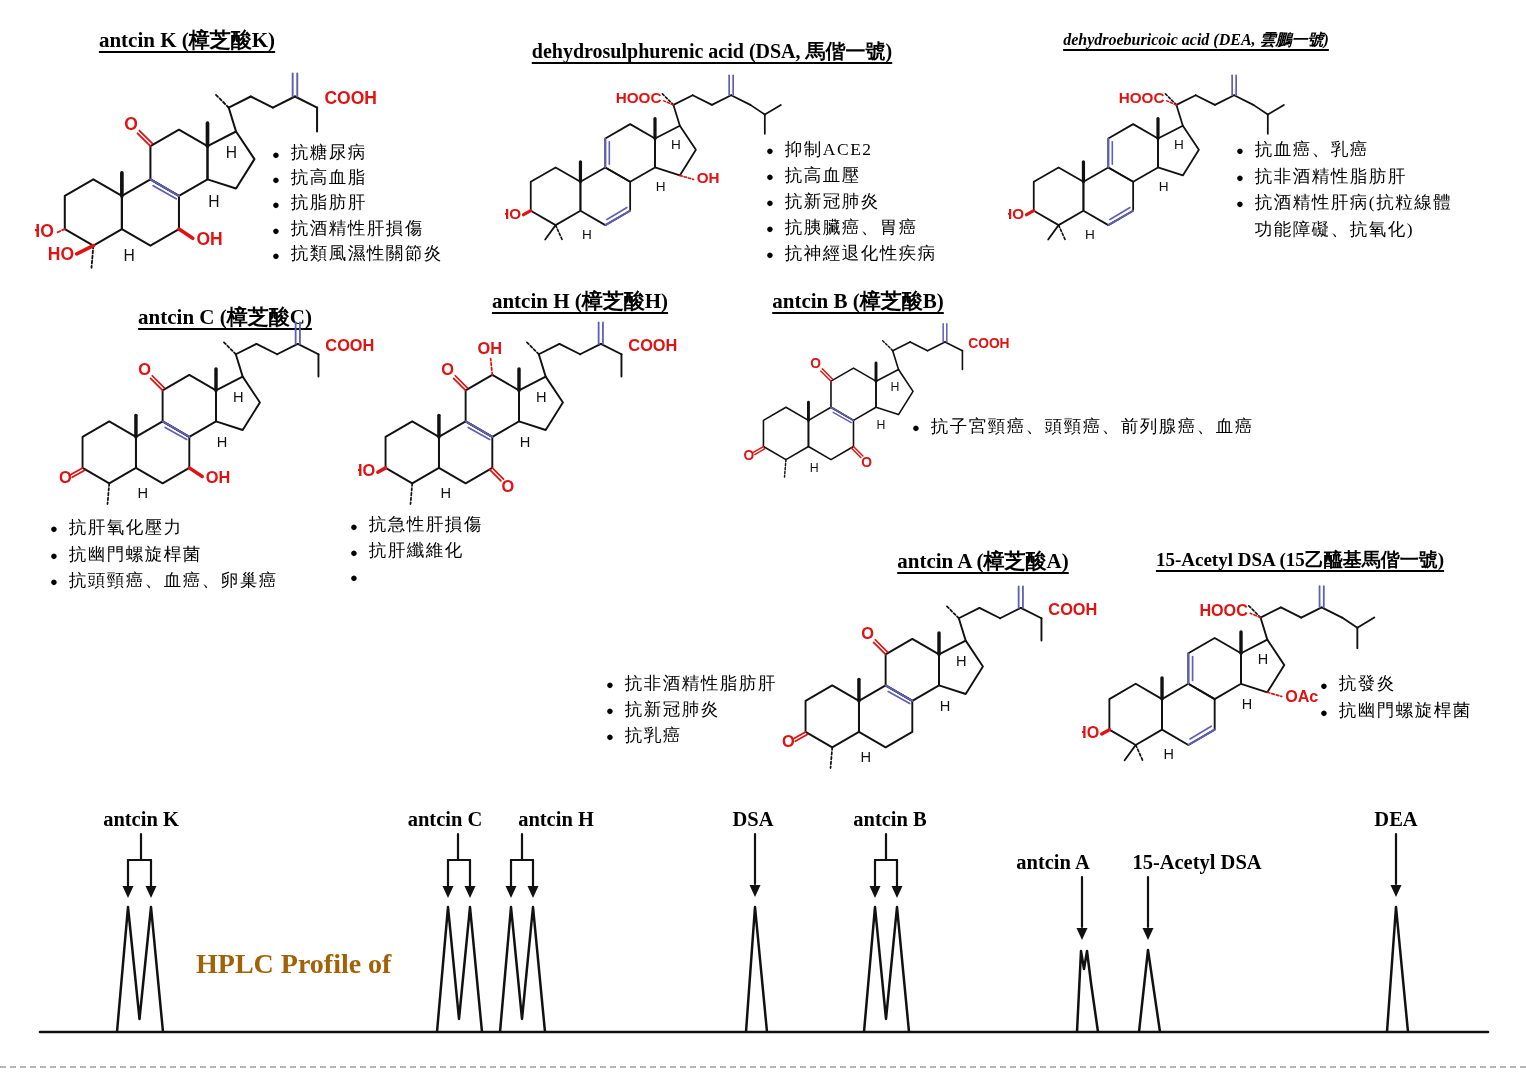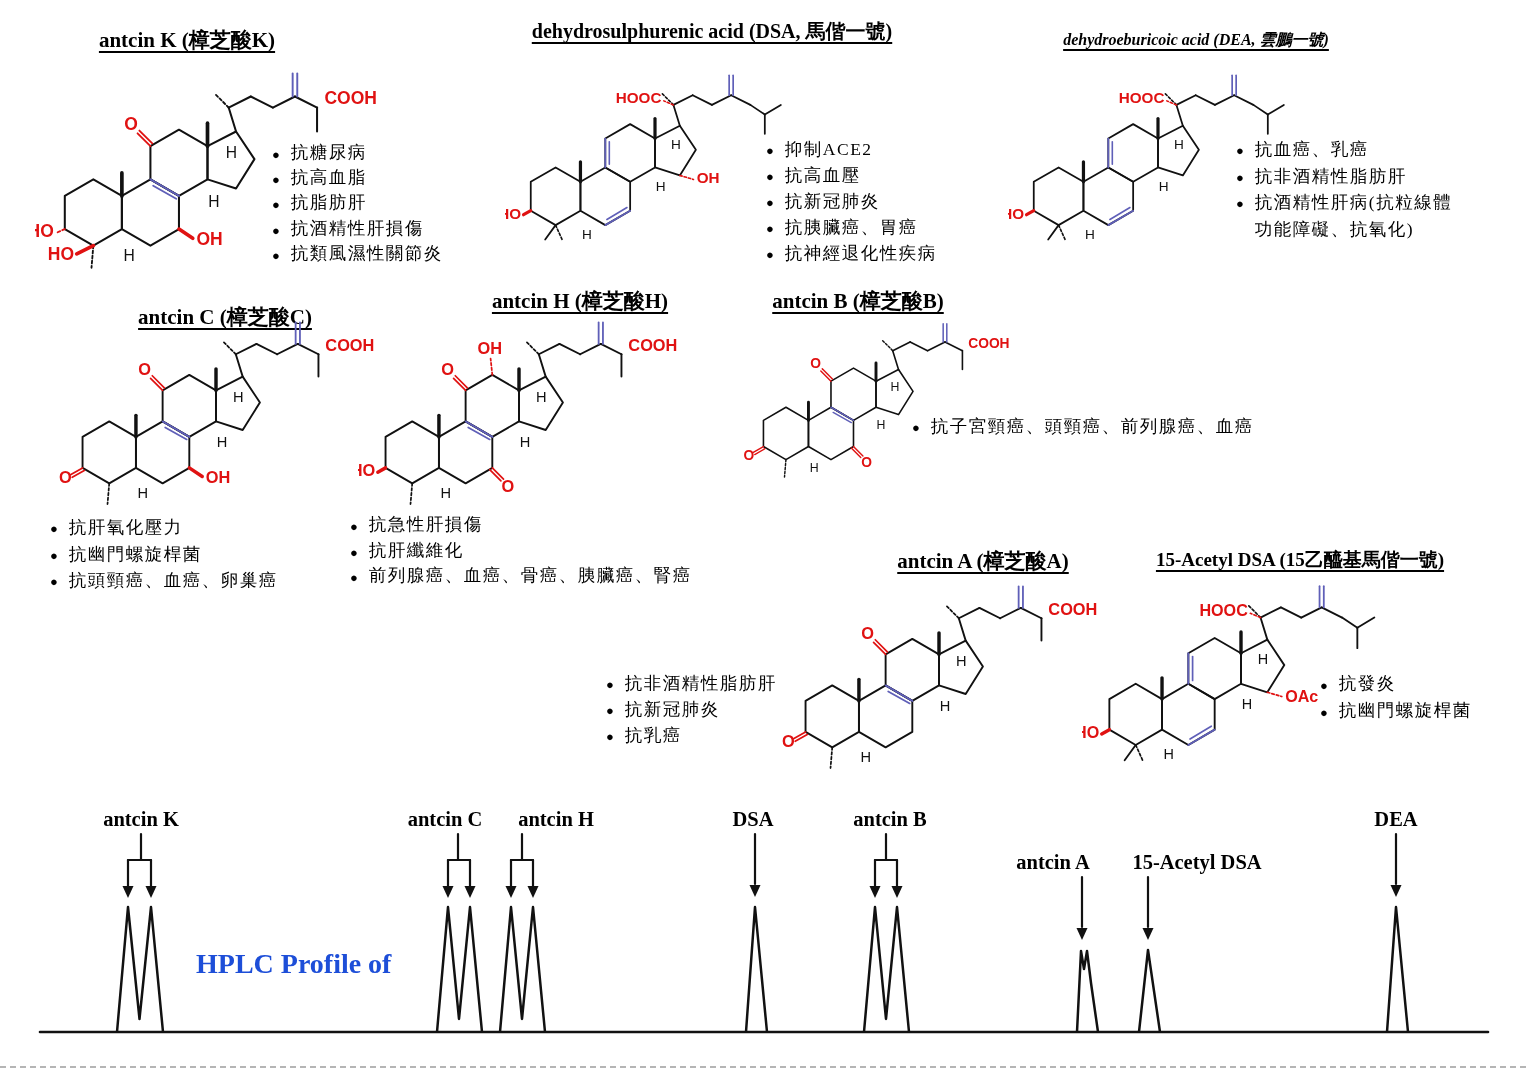--- a/index.html
+++ b/index.html
@@ -13,33 +13,33 @@
     text-decoration:underline;text-decoration-thickness:2px;text-underline-offset:4px;
   }
   .mol-slot{position:absolute;}
   .mol-slot svg{display:block;}
   .bullets{position:absolute;color:#000;}
   .brow{display:flex;align-items:flex-start;}
   .bdot{font-size:13px;margin-right:11px;transform:translateY(2px);}
   .btxt{font-size:17.5px;letter-spacing:1.5px;white-space:nowrap;}
   .hplc-title{
     position:absolute;left:196px;top:946px;font-weight:bold;font-size:28px;
-    line-height:36px;color:#1d4ed8;white-space:nowrap;
+    line-height:36px;color:#a16207;white-space:nowrap;
   }
   .bottom-dash{
     position:absolute;left:0;top:1066px;width:1526px;height:0;
     border-top:2px dashed #b5b5b5;
   }
   svg text{user-select:none;}
 </style>
 </head>
 <body>
 
 <div class="cmp-title" style="left:187px;top:26px;font-size:21px;">antcin K (樟芝酸K)</div>
-<div class="cmp-title" style="left:712px;top:18px;font-size:20px;">dehydrosulphurenic acid (DSA, 馬偕一號)</div>
+<div class="cmp-title" style="left:712px;top:38px;font-size:20px;">dehydrosulphurenic acid (DSA, 馬偕一號)</div>
 <div class="cmp-title" style="left:1196px;top:30px;font-size:16px;font-style:italic;">dehydroeburicoic acid (DEA, 雲鵬一號)</div>
 <div class="cmp-title" style="left:225px;top:303px;font-size:21px;">antcin C (樟芝酸C)</div>
 <div class="cmp-title" style="left:560px;top:287px;font-size:21px;margin-left:20px;">antcin H (樟芝酸H)</div>
 <div class="cmp-title" style="left:858px;top:287px;font-size:21px;">antcin B (樟芝酸B)</div>
 <div class="cmp-title" style="left:947px;top:547px;font-size:21px;margin-left:36px;">antcin A (樟芝酸A)</div>
 <div class="cmp-title" style="left:1300px;top:547px;font-size:19px;">15-Acetyl DSA (15乙醯基馬偕一號)</div>
 
 <div class="mol-slot" style="left:35px;top:56px;">
     <svg width="345" height="232" viewBox="-14 6 374 252">
       <g fill="none" stroke="#111111" stroke-width="2.2" stroke-linejoin="round">
@@ -449,21 +449,20 @@
     </div>
     <div class="brow">
       <span class="bdot">●</span>
       <div class="btxt">
         <div>抗肝纖維化</div>
       </div>
     </div>
     <div class="brow">
       <span class="bdot">●</span>
       <div class="btxt">
-        <div>前列腺癌、血癌、骨癌、胰臟癌、腎癌</div>
       </div>
     </div>
   </div>
 <div class="bullets" style="left:912px;top:413px;line-height:26px;">
     <div class="brow">
       <span class="bdot">●</span>
       <div class="btxt">
         <div>抗子宮頸癌、頭頸癌、前列腺癌、血癌</div>
       </div>
     </div>

